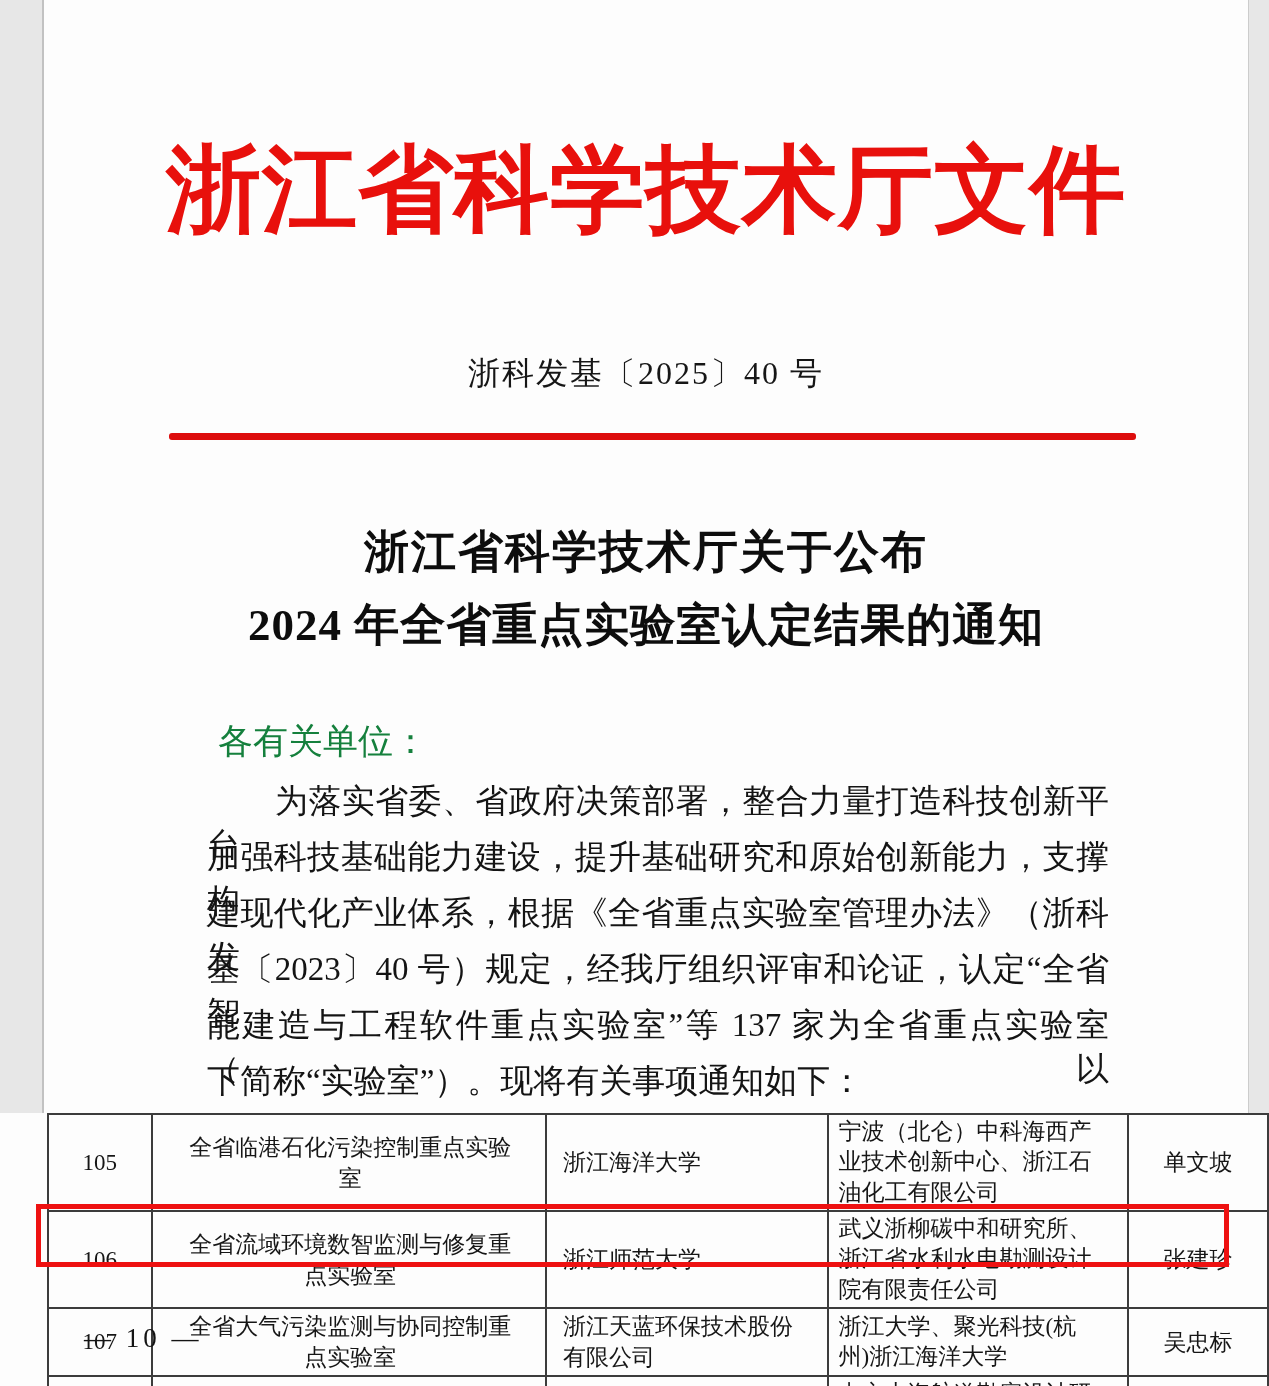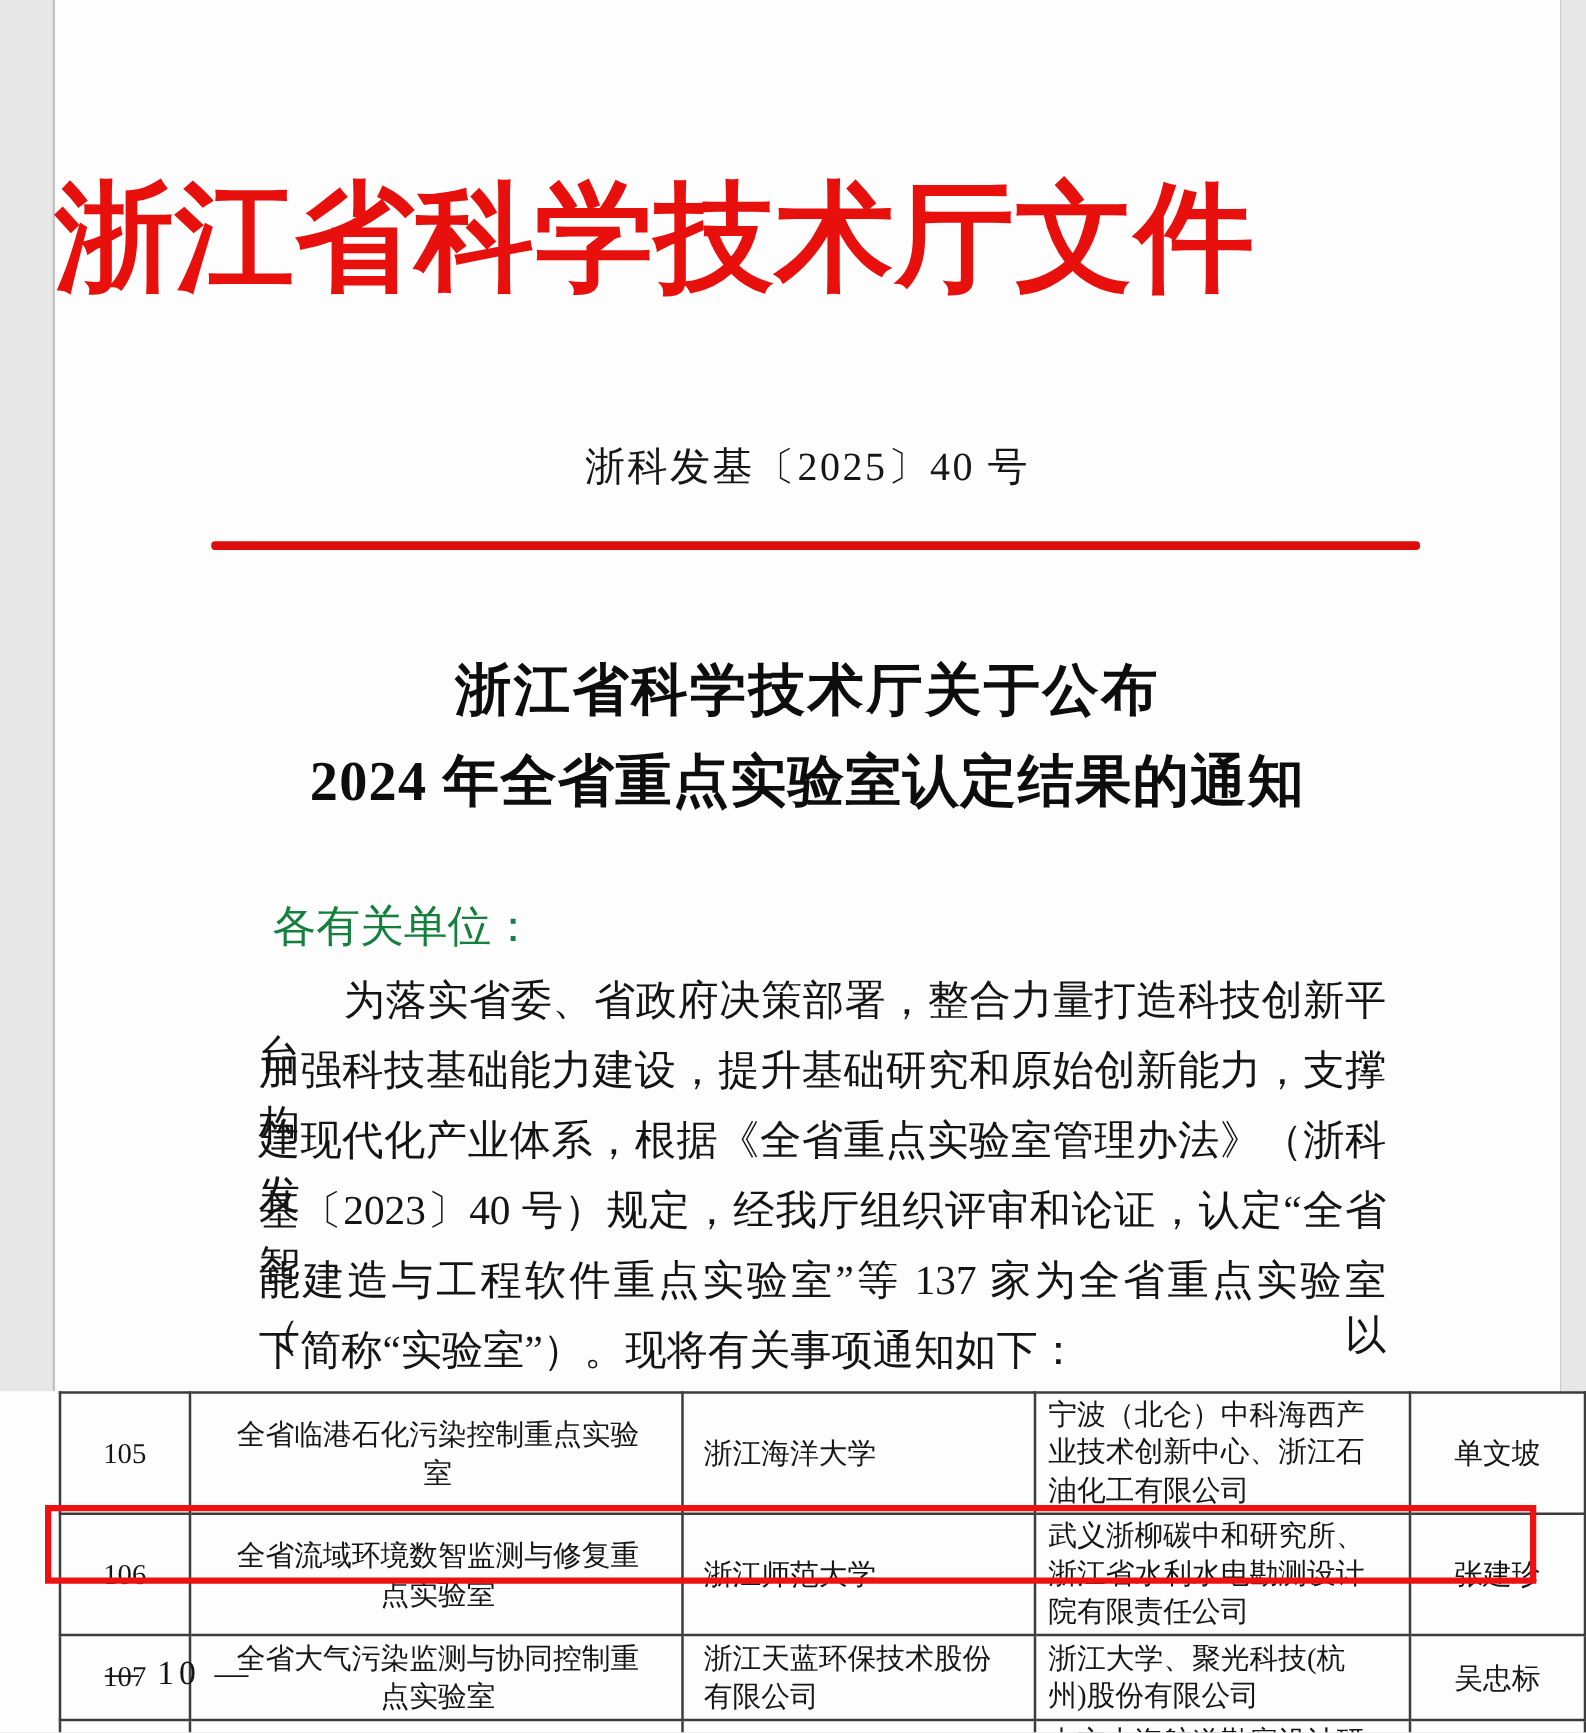--- a/index.html
+++ b/index.html
@@ -12,21 +12,21 @@
   
   .page-sheet{
     position:absolute;left:42px;top:0;width:1207px;height:1113px;
     background:#fdfdfd;
     border-left:2px solid #c2c2c2;
     border-right:1px solid #cccccc;
     box-sizing:border-box;
   }
   .doc-title{
     position:absolute;left:0;top:138px;width:100%;
-    text-align:left;color:#e8100c;
+    text-align:center;color:#e8100c;
     font-size:95px;font-weight:900;letter-spacing:1px;line-height:1.1;
     white-space:nowrap;
   }
   .doc-number{
     position:absolute;left:0;top:352px;width:100%;
     text-align:center;font-size:32px;letter-spacing:2px;color:#161616;
   }
   .red-rule{
     position:absolute;left:125px;top:433px;width:967px;height:7px;
     background:#dd0d0d;border-radius:3px;
@@ -129,21 +129,21 @@
           <td class="c-num">106</td>
           <td class="c-lab">全省流域环境数智监测与修复重点实验室</td>
           <td class="c-host">浙江师范大学</td>
           <td class="c-part">武义浙柳碳中和研究所、浙江省水利水电勘测设计院有限责任公司</td>
           <td class="c-dir">张建珍</td>
         </tr>
         <tr class="r-107">
           <td class="c-num">107</td>
           <td class="c-lab">全省大气污染监测与协同控制重点实验室</td>
           <td class="c-host">浙江天蓝环保技术股份有限公司</td>
-          <td class="c-part">浙江大学、聚光科技(杭州)股份有限公司</td>
+          <td class="c-part">浙江大学、聚光科技(杭州)浙江海洋大学</td>
           <td class="c-dir">吴忠标</td>
         </tr>
         <tr class="r-108">
           <td class="c-num">108</td>
           <td class="c-lab">全省水生态环境治理与资源保护重点实验室</td>
           <td class="c-host">温州大学</td>
           <td class="c-part">中交上海航道勘察设计研究院有限公司、浙江建投环保工程有限公司</td>
           <td class="c-dir">赵敏</td>
         </tr>
       </tbody>

